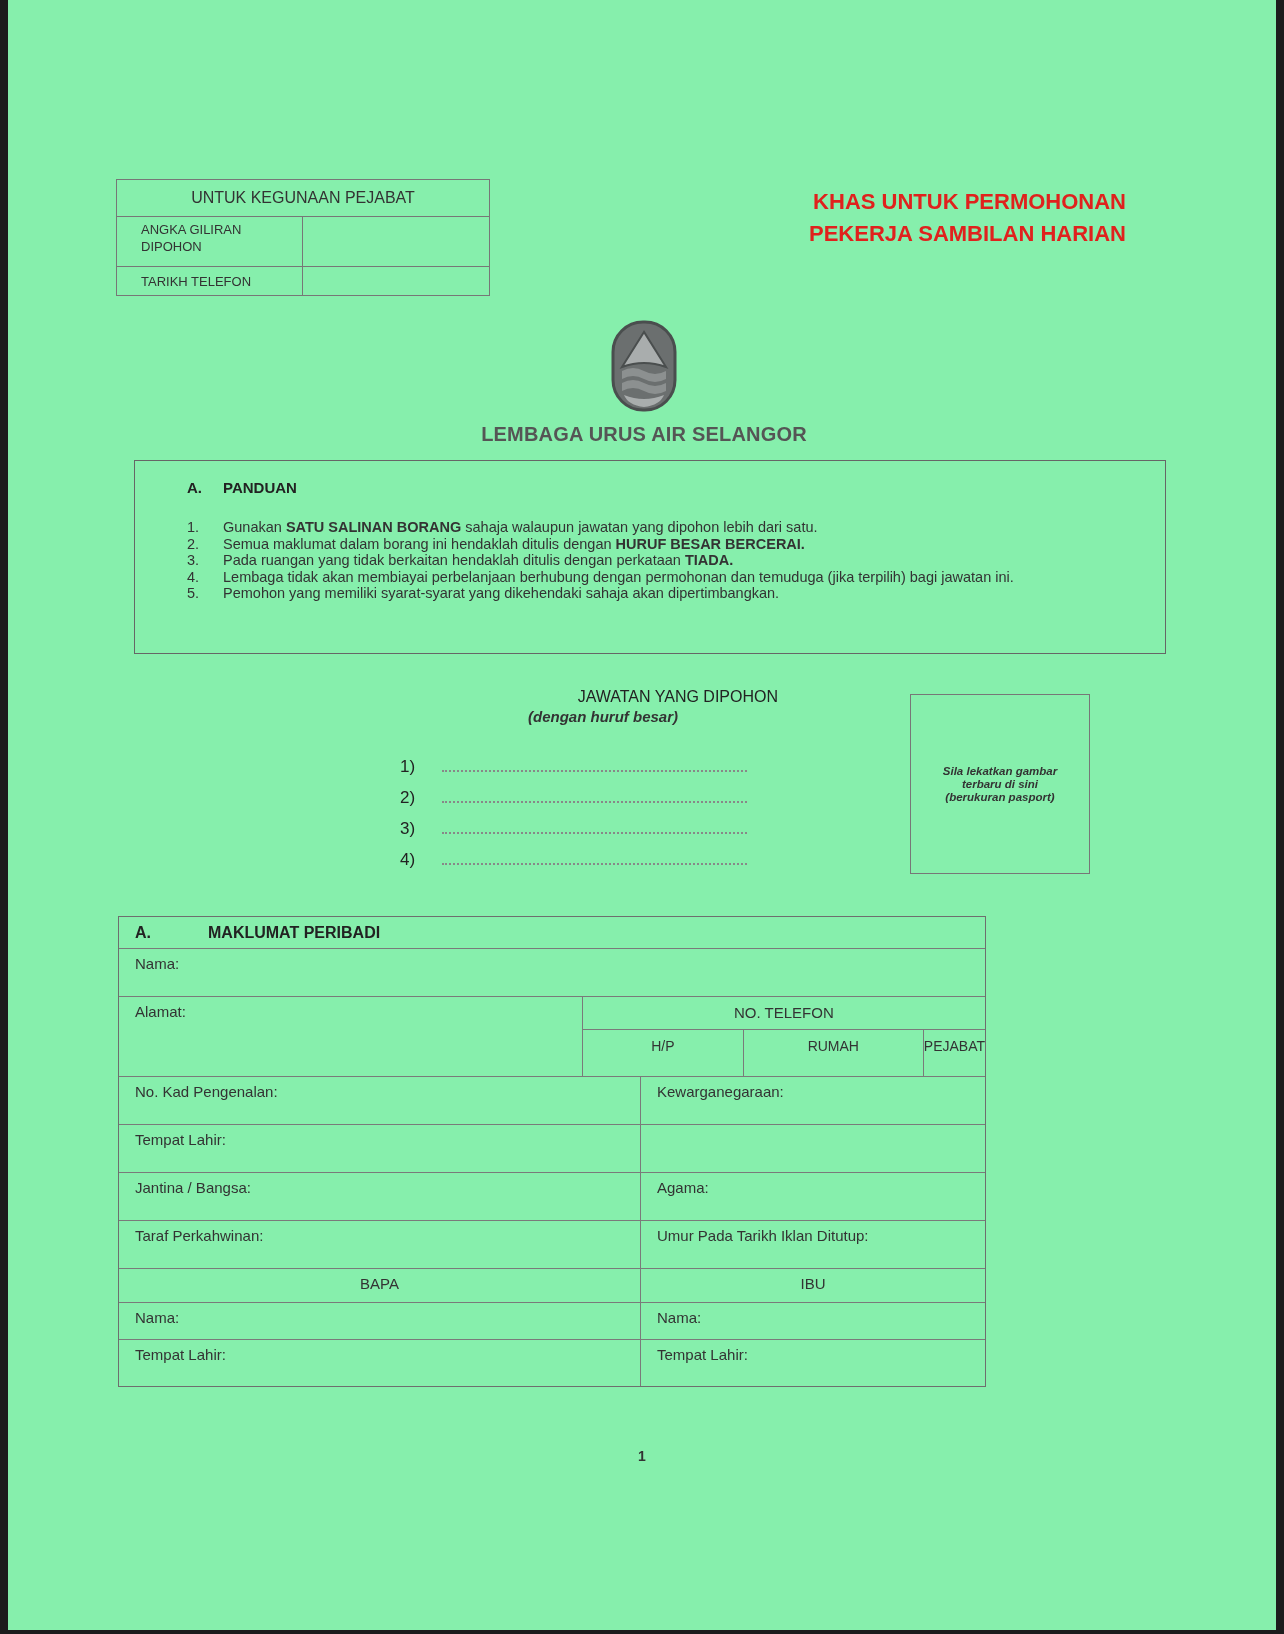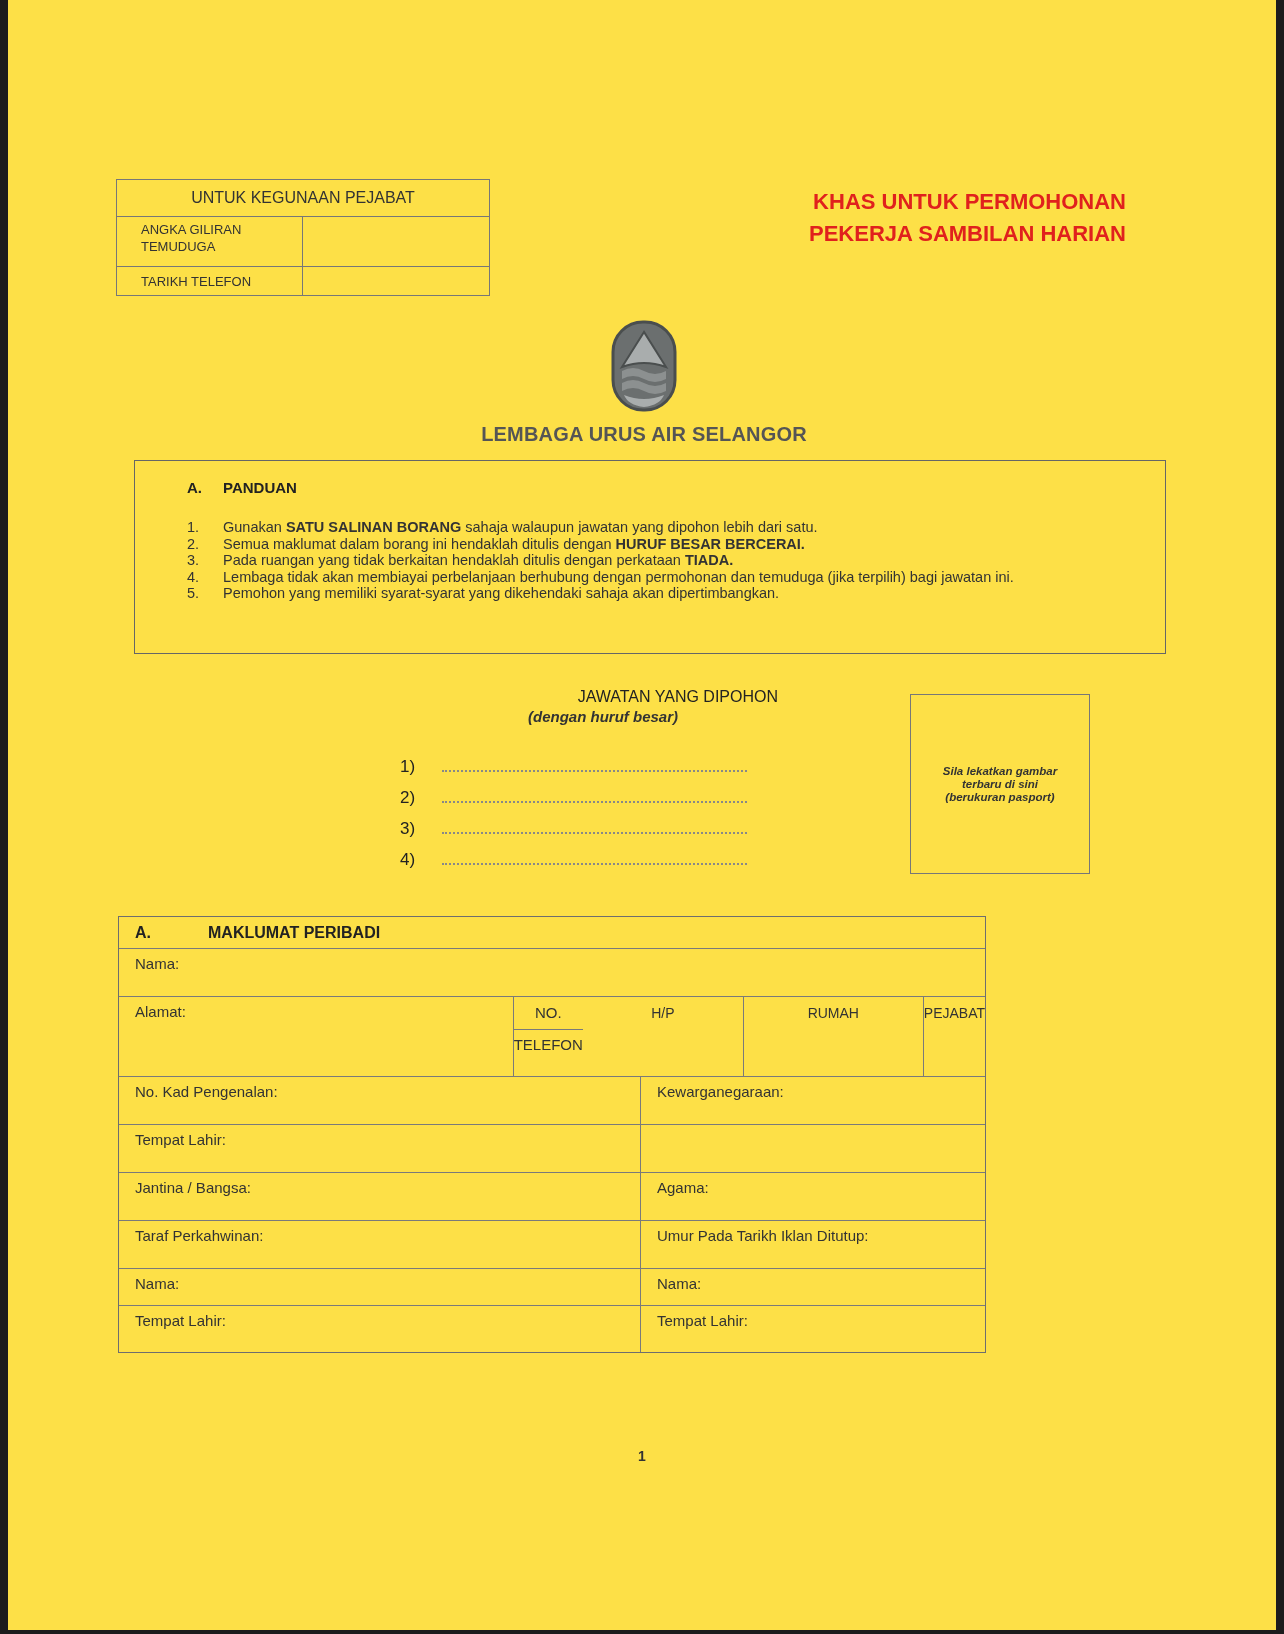--- a/index.html
+++ b/index.html
@@ -1,17 +1,17 @@
 <!DOCTYPE html>
 <html><head>
 <meta charset="utf-8">
 <style>
   html, body { margin:0; padding:0; }
   body { width:1284px; height:1634px; background:#1c1c1c; position:relative; overflow:hidden; font-family:"Liberation Sans", sans-serif; color:#222; }
-  .page { position:absolute; left:8px; top:0; width:1268px; height:1630px; background:#fde047; }
+  .page { position:absolute; left:8px; top:0; width:1268px; height:1630px; background:#86efac; }
   .abs { position:absolute; }
 
   
   .office { left:108px; top:179px; width:374px; height:117px; border:1.5px solid #777; box-sizing:border-box; }
   .office .hdr { height:36px; border-bottom:1.5px solid #777; text-align:center; font-size:16px; line-height:36px; color:#333; }
   .office .row { display:flex; border-bottom:1.5px solid #777; box-sizing:border-box;gap:9px; }
   .office .row:last-child { border-bottom:none; }
   .office .lbl { width:186px; border-right:1.5px solid #777; font-size:13px; padding:4px 0 0 24px; box-sizing:border-box; color:#333; line-height:17px; }
   .office .val { flex:1; }
   .office .r1 { height:50px; }
@@ -45,41 +45,41 @@
   .form .r { display:flex; border-bottom:1.5px solid #7a7a7a; box-sizing:border-box; }
   .form .r:last-child { border-bottom:none; }
   .form .c { box-sizing:border-box; font-size:15px; color:#333; padding:6px 0 0 16px; }
   .form .cl { width:522px; border-right:1.5px solid #7a7a7a; }
   .form .cr { flex:1; }
   .sect { height:32px; }
   .sect .c { font-weight:bold; font-size:16px; color:#222; padding-top:7px; }
   .sect .c .n { display:inline-block; width:73px; }
   .center { text-align:center; padding-left:0 !important; }
 
-  .tel { flex:1; display:flex; }
+  .tel { flex:1; display:flex; flex-direction:column; }
   .tel .top { height:32px; border-bottom:1.5px solid #7a7a7a; text-align:center; font-size:15px; line-height:32px; color:#333; }
   .tel .bot { flex:1; display:flex; }
   .tel .bot div { text-align:center; font-size:14px; padding-top:8px; box-sizing:border-box; color:#333; }
   .tel .bot .h { width:161px; border-right:1.5px solid #7a7a7a; }
   .tel .bot .ru { width:180px; border-right:1.5px solid #7a7a7a; }
   .tel .bot .pe { flex:1; }
 
   .pgnum { left:0; width:1268px; top:1448px; text-align:center; font-weight:bold; font-size:14px; color:#333; }
 </style>
 </head>
 <body>
 
 <div class="page">
 
   <div class="abs office">
     <div class="hdr">UNTUK KEGUNAAN PEJABAT</div>
     <div class="row r1">
       <div class="lbl">
         <div>ANGKA GILIRAN</div>
-        <div>TEMUDUGA</div>
+        <div>DIPOHON</div>
       </div>
       <div class="val"></div>
     </div>
     <div class="row r2">
       <div class="lbl">TARIKH TELEFON</div>
       <div class="val"></div>
     </div>
   </div>
 
   <div class="abs khas">
@@ -179,20 +179,24 @@
       <div class="c cl"><span>Tempat Lahir:</span></div>
     </div>
     <div class="r" style="height:48px;">
       <div class="c cl"><span>Jantina / Bangsa:</span></div>
       <div class="c cr"><span>Agama:</span></div>
     </div>
     <div class="r" style="height:48px;">
       <div class="c cl"><span>Taraf Perkahwinan:</span></div>
       <div class="c cr"><span>Umur Pada Tarikh  Iklan Ditutup:</span></div>
     </div>
+    <div class="r" style="height:34px;">
+      <div class="c cl center">BAPA</div>
+      <div class="c cr center">IBU</div>
+    </div>
     <div class="r" style="height:37px;">
       <div class="c cl"><span>Nama:</span></div>
       <div class="c cr"><span>Nama:</span></div>
     </div>
     <div class="r" style="height:46px;">
       <div class="c cl"><span>Tempat Lahir:</span></div>
       <div class="c cr"><span>Tempat Lahir:</span></div>
     </div>
   </div>
 

